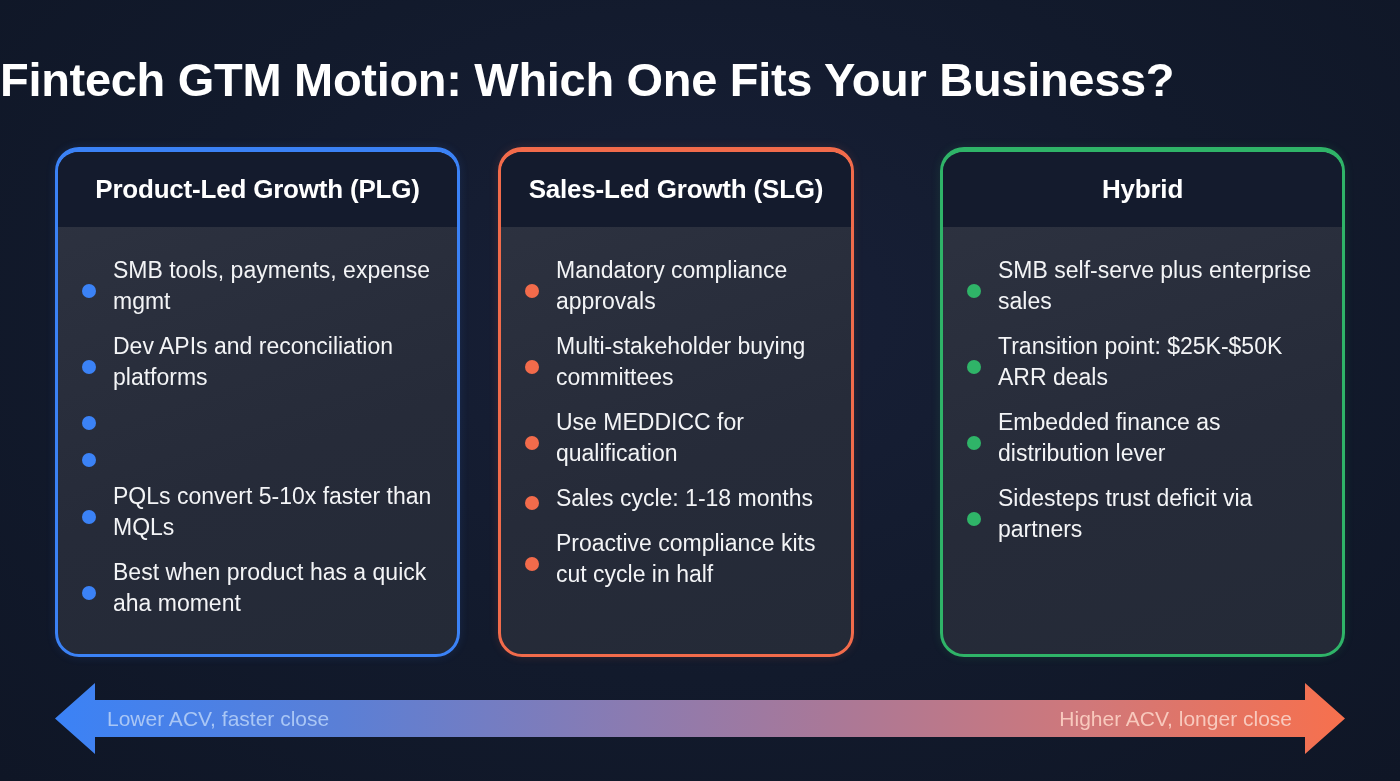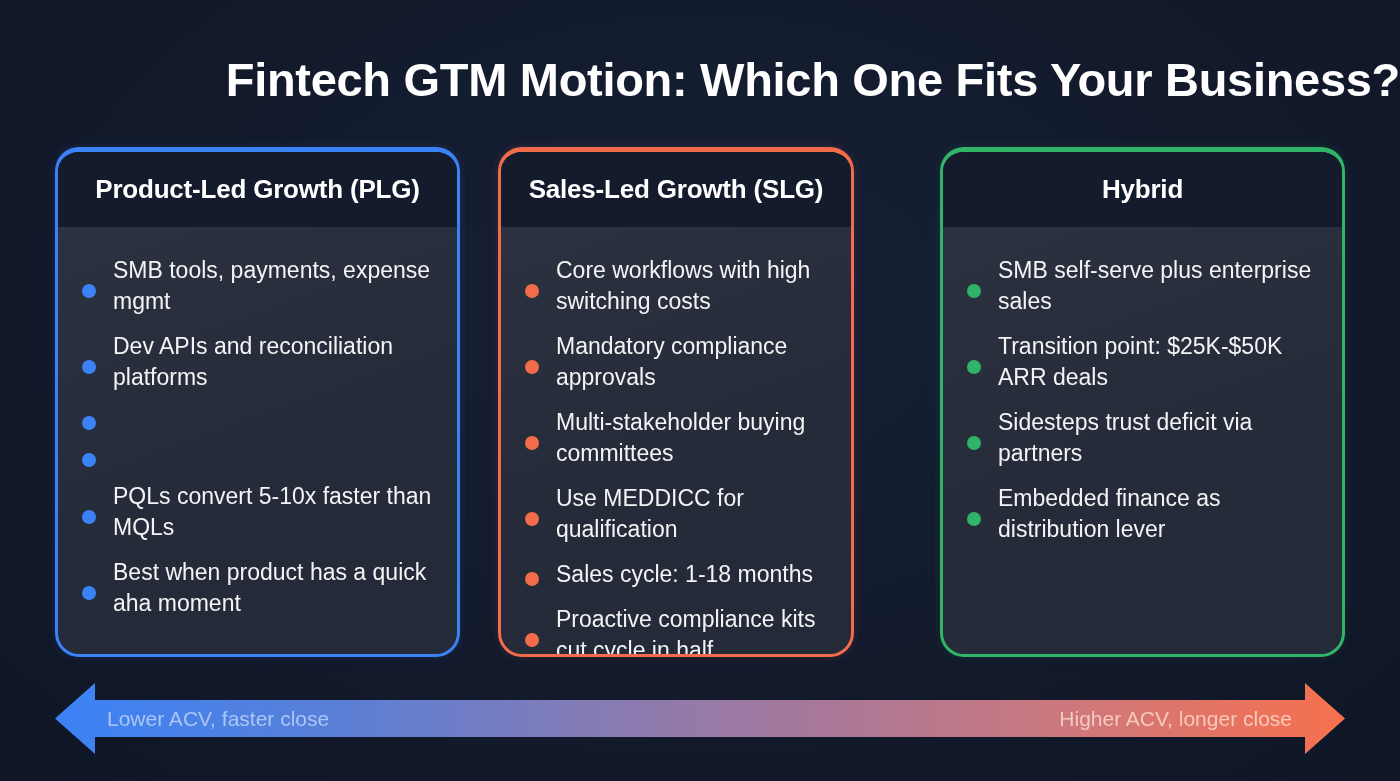--- a/index.html
+++ b/index.html
@@ -8,21 +8,21 @@
     }
     body {
       background: radial-gradient(ellipse at 50% 40%, #182038 0%, #121a2c 55%, #0f1626 100%);
       font-family: "Liberation Sans", "DejaVu Sans", sans-serif;
       color: #ffffff;
       position: relative;
     }
     .title {
       position: absolute;
       left: 0; top: 50px; width: 1400px;
-      text-align: right;
+      text-align: left;
       font-size: 47px;
       font-weight: 700;
       letter-spacing: -0.3px;
       color: #ffffff;
       line-height: 60px;
     }
     .card {
       position: absolute;
       top: 147px;
       height: 510px;
@@ -113,24 +113,20 @@
         <span class="item-text">Best when product has a quick aha moment</span>
       </div>
   </div>
 </div>
 
 <div class="card slg">
   <div class="card-header">Sales-Led Growth (SLG)</div>
   <div class="card-body">
     <div class="item">
         <span class="dot"></span>
-        <span class="item-text">Core workflows with high switching costs</span>
-      </div>
-    <div class="item">
-        <span class="dot"></span>
         <span class="item-text">Mandatory compliance approvals</span>
       </div>
     <div class="item">
         <span class="dot"></span>
         <span class="item-text">Multi-stakeholder buying committees</span>
       </div>
     <div class="item">
         <span class="dot"></span>
         <span class="item-text">Use MEDDICC for qualification</span>
       </div>
@@ -151,25 +147,25 @@
     <div class="item">
         <span class="dot"></span>
         <span class="item-text">SMB self-serve plus enterprise sales</span>
       </div>
     <div class="item">
         <span class="dot"></span>
         <span class="item-text">Transition point: $25K-$50K ARR deals</span>
       </div>
     <div class="item">
         <span class="dot"></span>
-        <span class="item-text">Sidesteps trust deficit via partners</span>
+        <span class="item-text">Embedded finance as distribution lever</span>
       </div>
     <div class="item">
         <span class="dot"></span>
-        <span class="item-text">Embedded finance as distribution lever</span>
+        <span class="item-text">Sidesteps trust deficit via partners</span>
       </div>
   </div>
 </div>
 
 <div class="spectrum">
   <svg width="1290" height="71" viewBox="0 0 1290 71">
     <defs>
       <linearGradient id="specGrad" x1="0" y1="0" x2="1" y2="0">
         <stop offset="0%" stop-color="#3b82f6"></stop>
         <stop offset="22%" stop-color="#5a7fd6"></stop>

